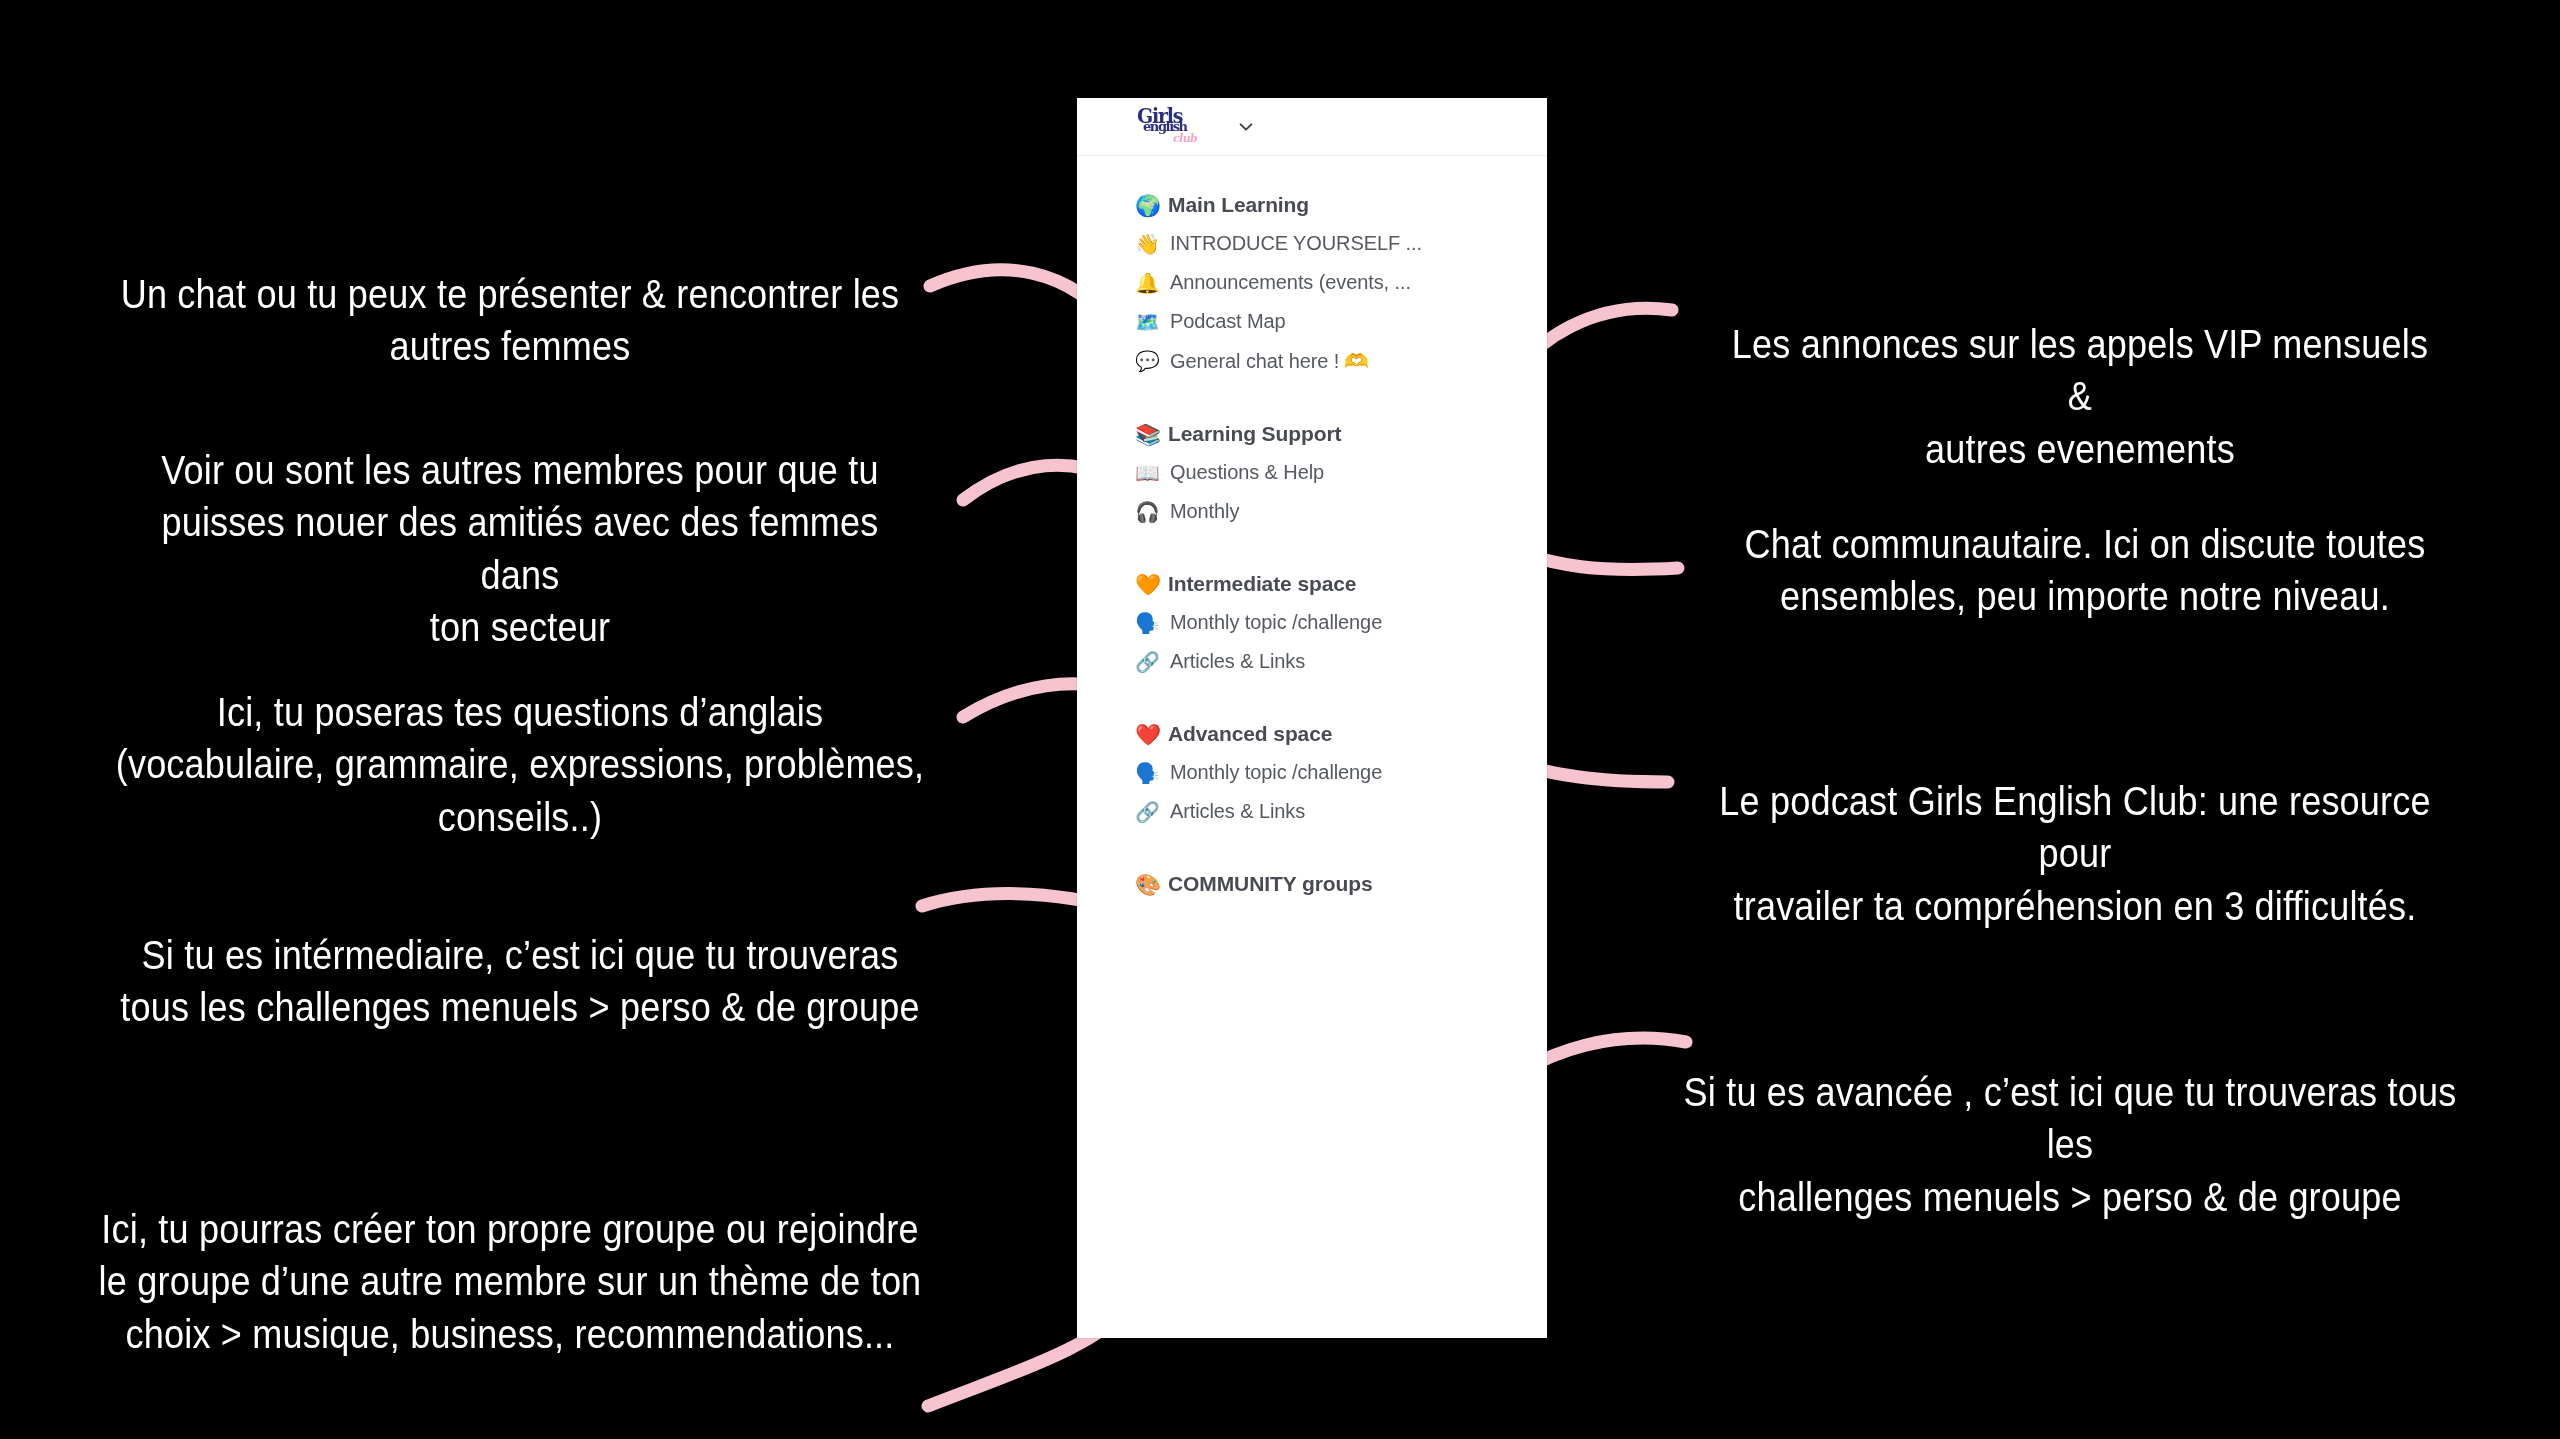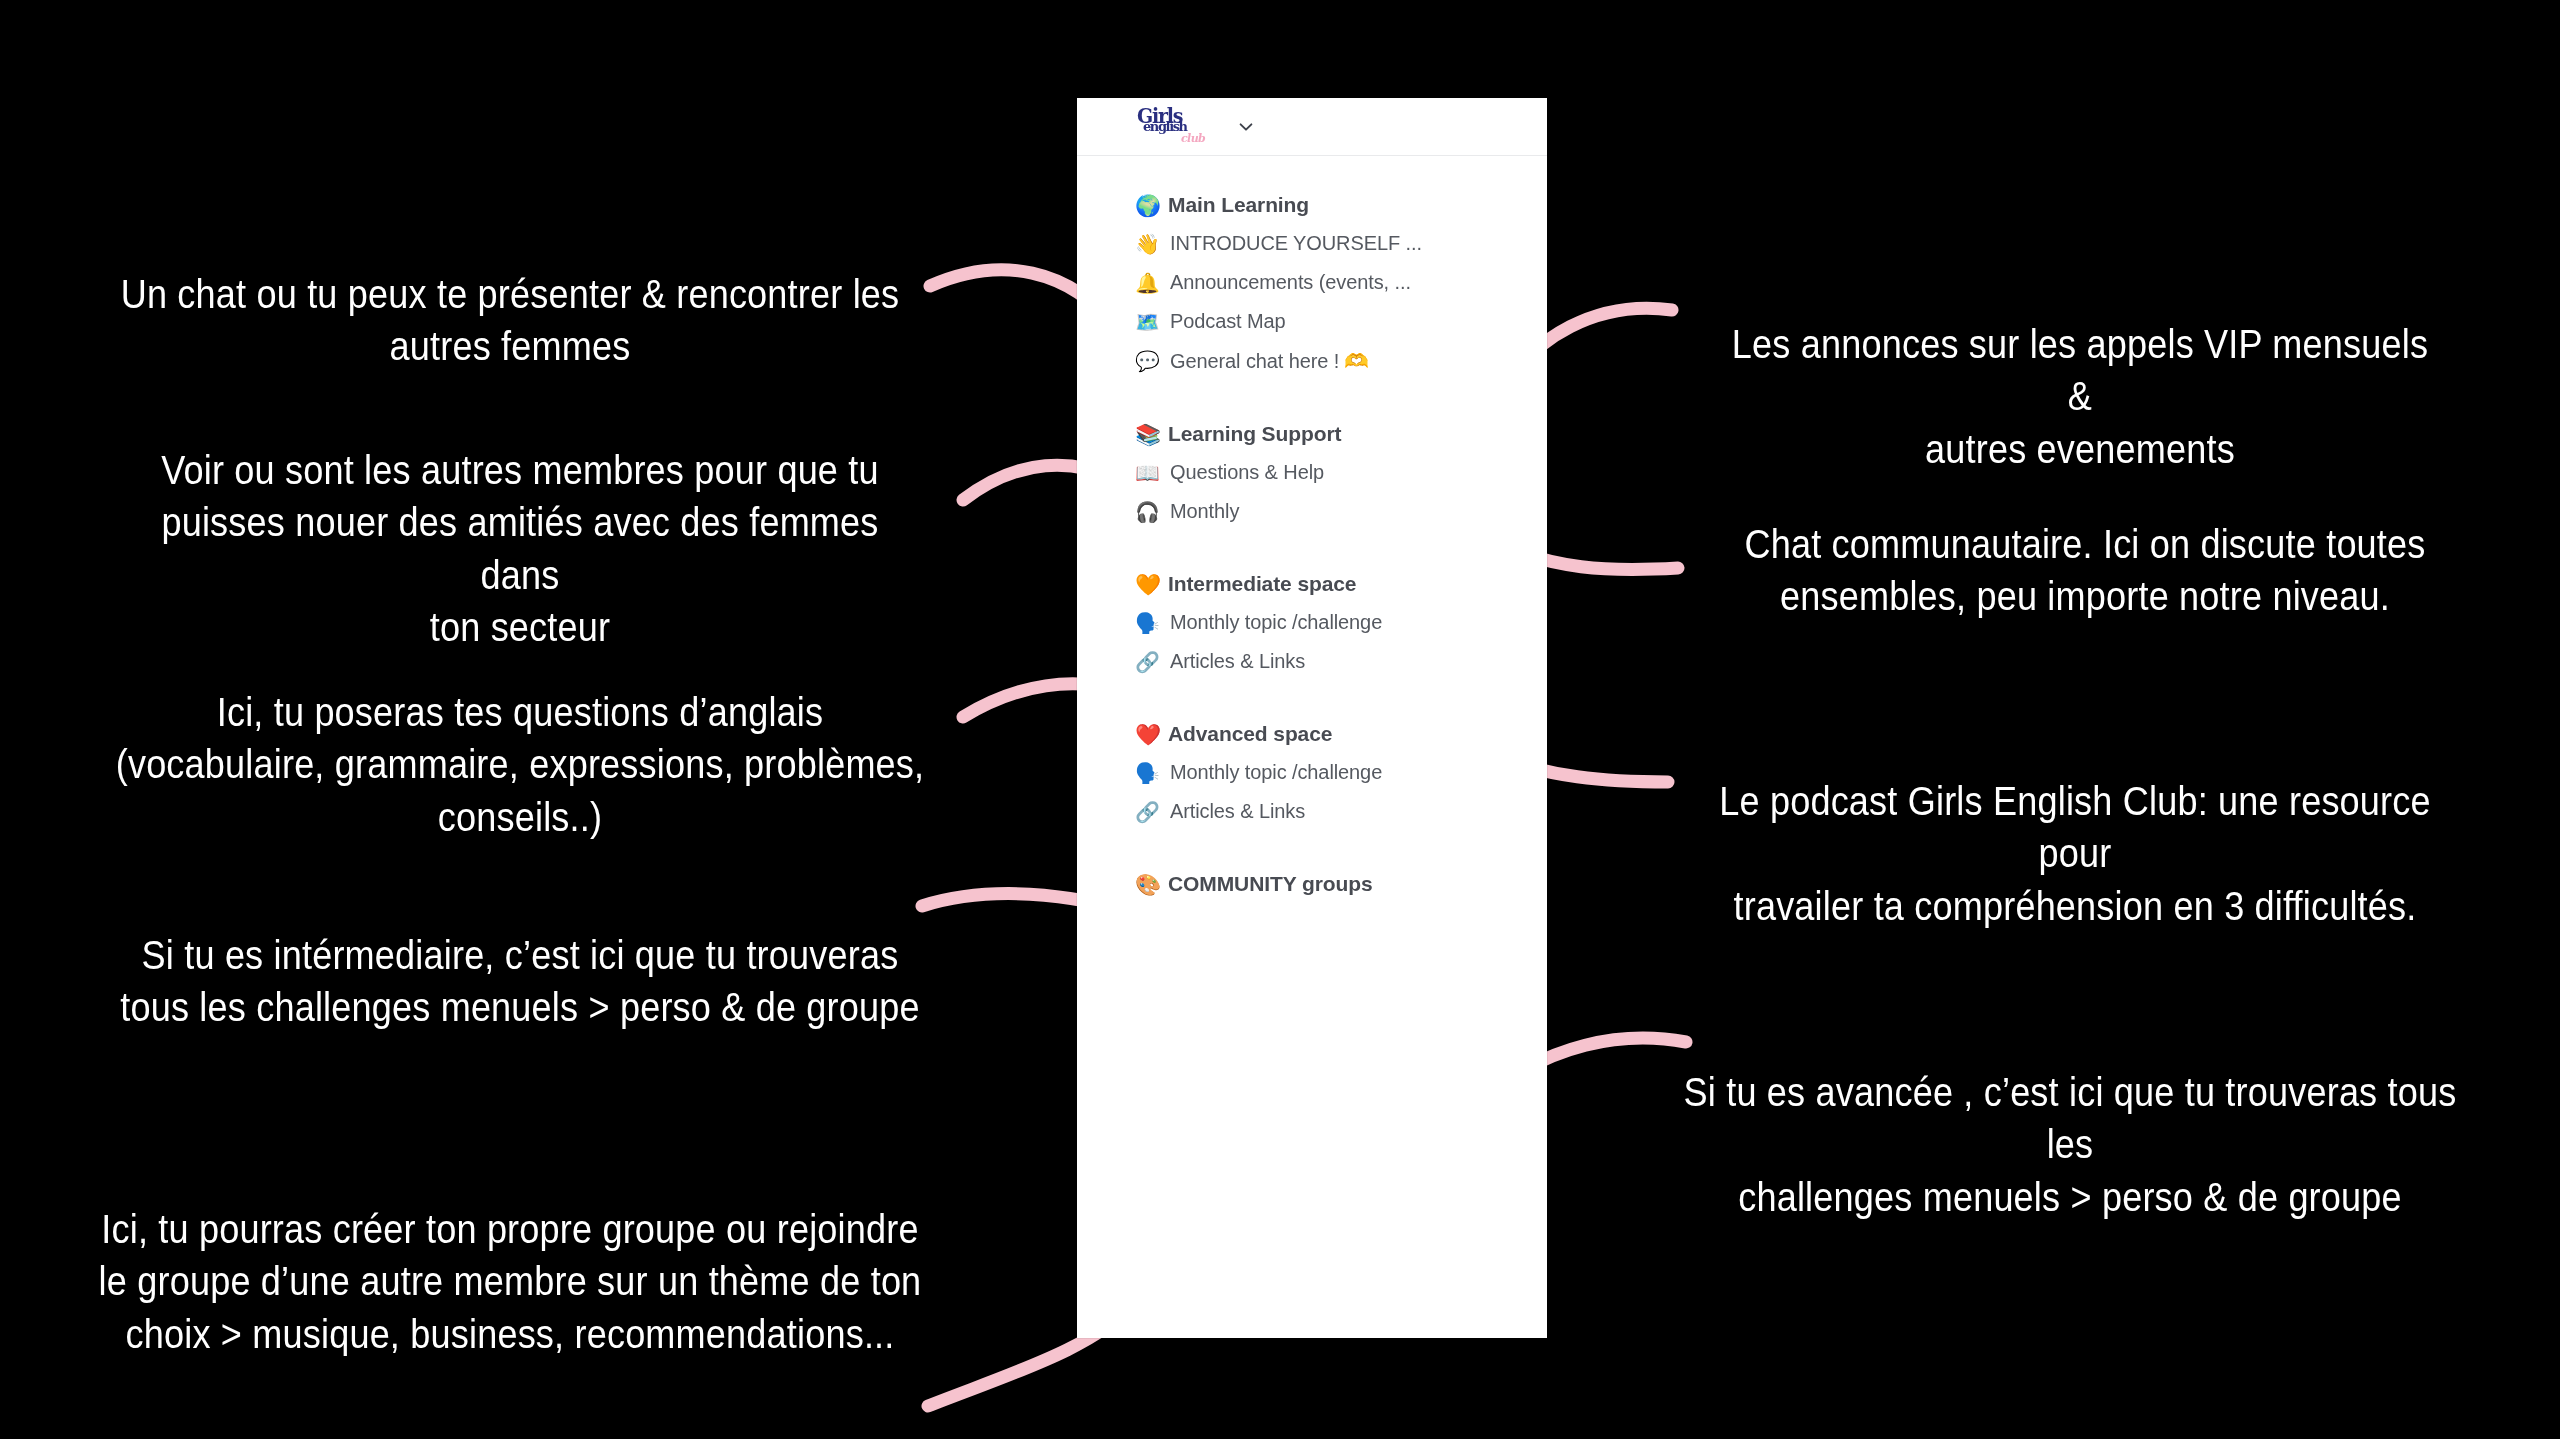--- a/index.html
+++ b/index.html
@@ -79,21 +79,21 @@
     left: 6px; top: 14px;
     font-family: "DejaVu Serif", serif;
     font-weight: 700;
     font-size: 13px;
     color: #2a2f80;
     letter-spacing: -1.4px;
     transform: scaleY(1.05);
   }
   #brand-logo .l3 {
     position: absolute;
-    left: 44px; top: 27px;
+    left: 36px; top: 27px;
     font-family: "DejaVu Serif", serif;
     font-style: italic;
     font-weight: 700;
     font-size: 11px;
     color: #f4a7c0;
     letter-spacing: -0.6px;
   }
   #brand-caret {
     margin-left: 26px;
     width: 22px;

